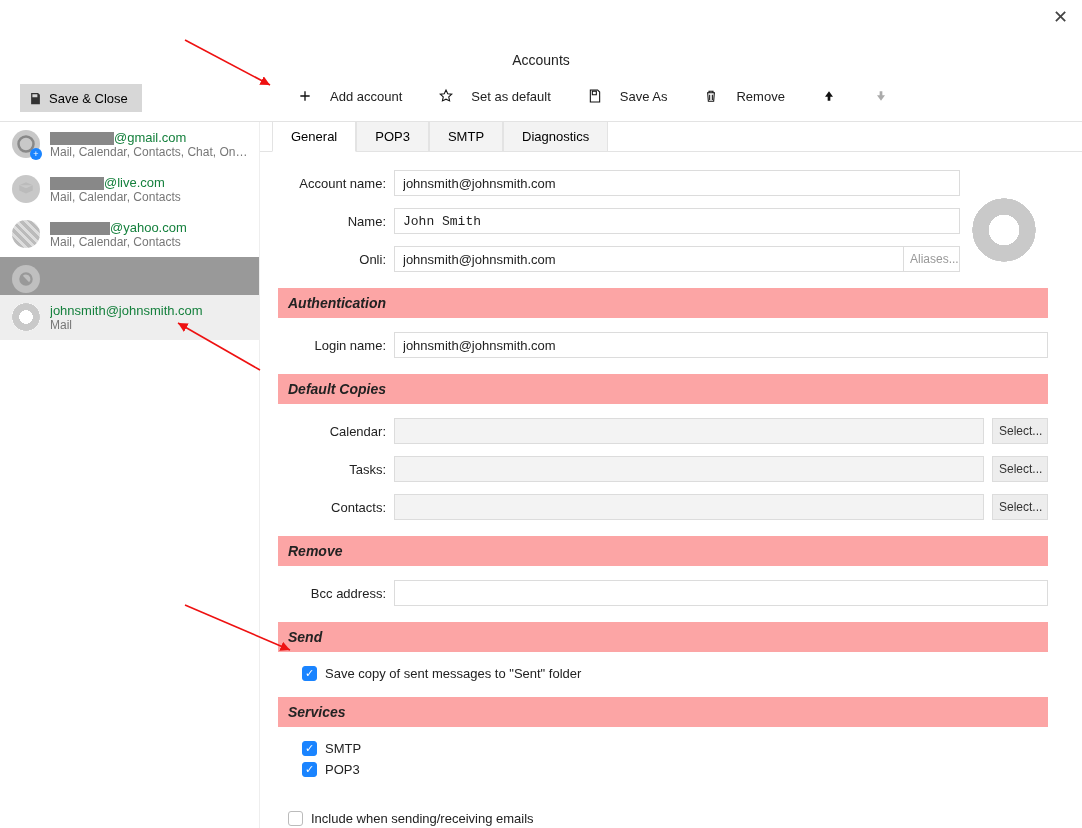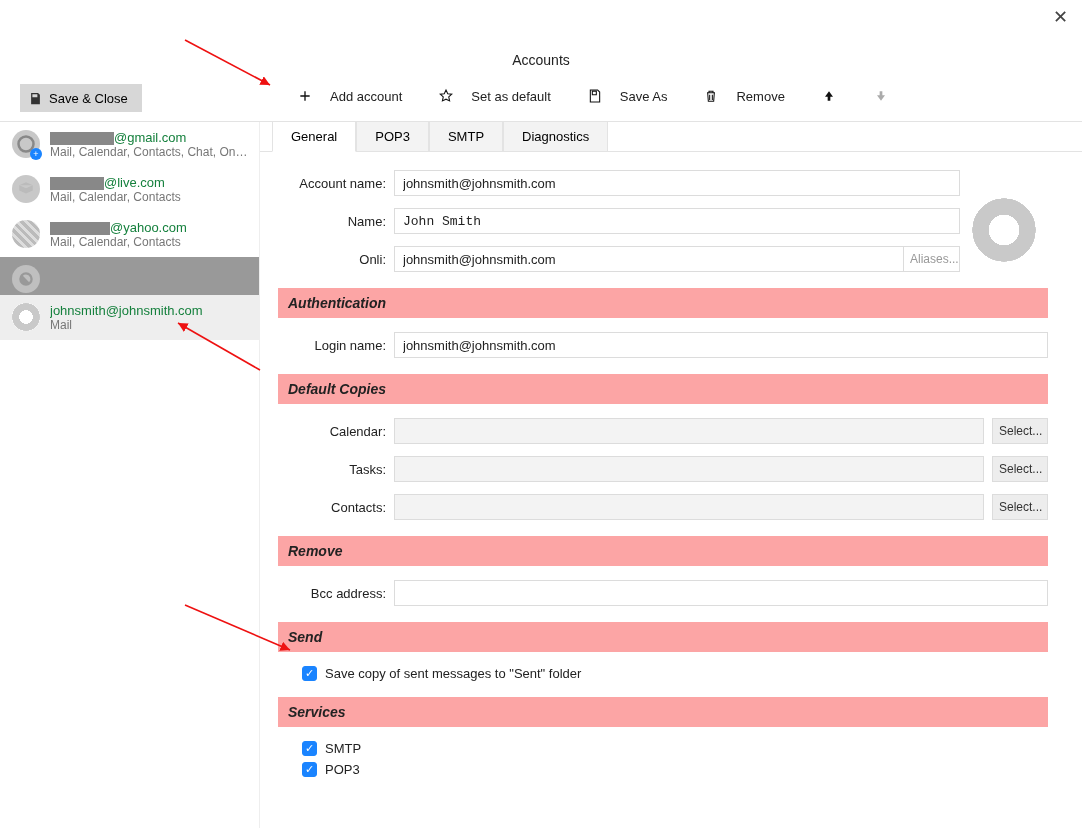--- a/index.html
+++ b/index.html
@@ -219,20 +219,24 @@
       <div class="section">Services</div>
       <div class="chk-row">
         <div class="chk checked">✓</div>
         <span>SMTP</span>
       </div>
       <div class="chk-row">
         <div class="chk checked">✓</div>
         <span>POP3</span>
       </div>
       <div style="height:22px"></div>
+      <div class="chk-row" style="padding-left:10px;">
+        <div class="chk"></div>
+        <span>Include when sending/receiving emails</span>
+      </div>
     </div>
   </div>
 </div>
 
 <svg class="arrow-svg" style="left:175px; top:30px;" width="110" height="70">
     <defs>
       <marker id="ah1" markerWidth="8" markerHeight="8" refX="6" refY="3" orient="auto">
         <path d="M0 0L6 3L0 6z" fill="#e11"></path>
       </marker>
     </defs>

